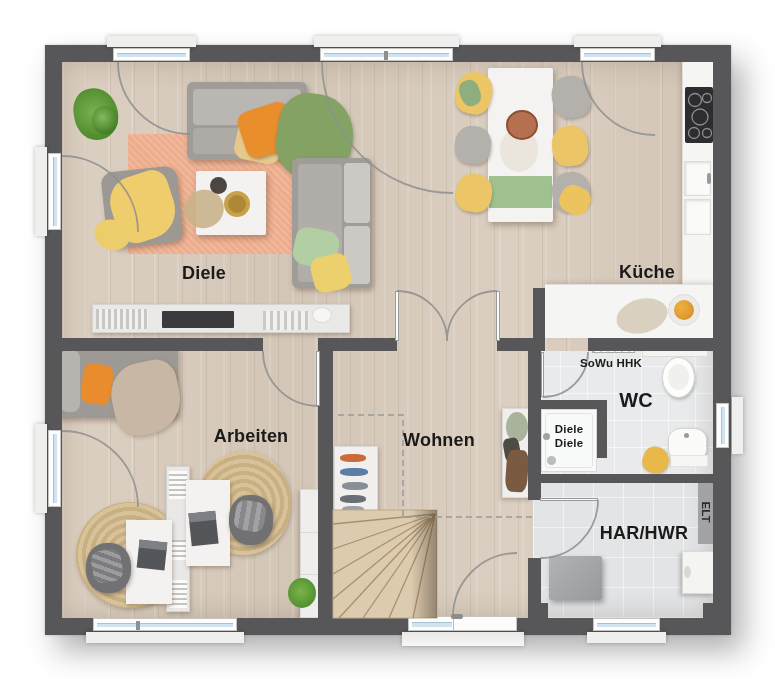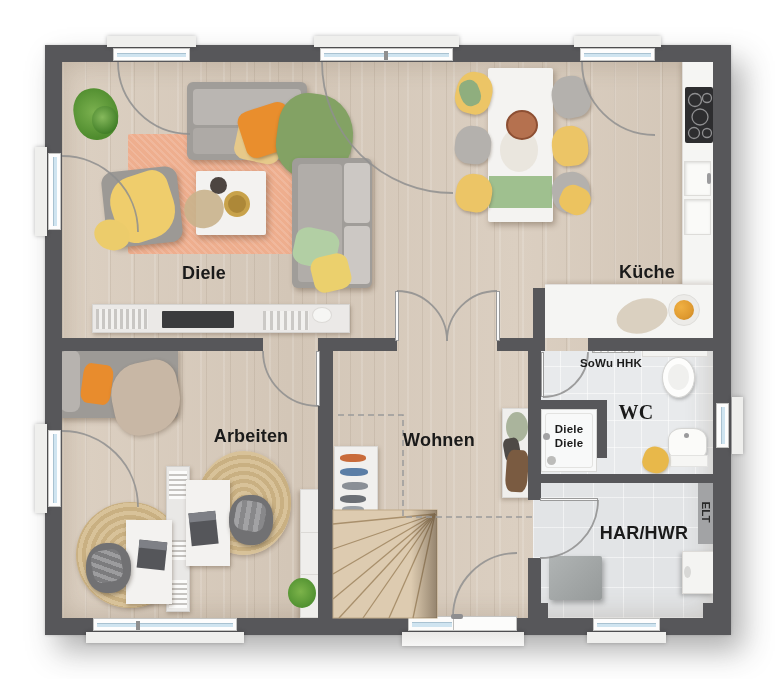--- a/index.html
+++ b/index.html
@@ -284,21 +284,21 @@
       <circle cx="700" cy="117" r="8"></circle>
       <circle cx="694" cy="133" r="5.5"></circle>
       <circle cx="707" cy="133" r="4.5"></circle>
     </g>
   </svg>
 
   <div class="label lab-main" style="left:204px;top:273px;">Diele</div>
   <div class="label lab-main" style="left:647px;top:272px;">Küche</div>
   <div class="label lab-main" style="left:251px;top:436px;">Arbeiten</div>
   <div class="label lab-main" style="left:439px;top:440px;">Wohnen</div>
-  <div class="label" style="left:636px;top:412px;font-size:20px;font-family:Liberation Serif, serif;">WC</div>
+  <div class="label" style="left:636px;top:400px;font-size:20px;">WC</div>
   <div class="label lab-main" style="left:644px;top:533px;">HAR/HWR</div>
 
   <div class="label lab-small" style="left:611px;top:363px;">SoWu HHK</div>
   <div class="label lab-small" style="left:569px;top:437px;text-align:center;line-height:1.2;">
     <div>Diele</div>
     <div>Diele</div>
   </div>
   <div class="elt-label" style="left:706px;top:512px;">ELT</div>
 
 </div>

